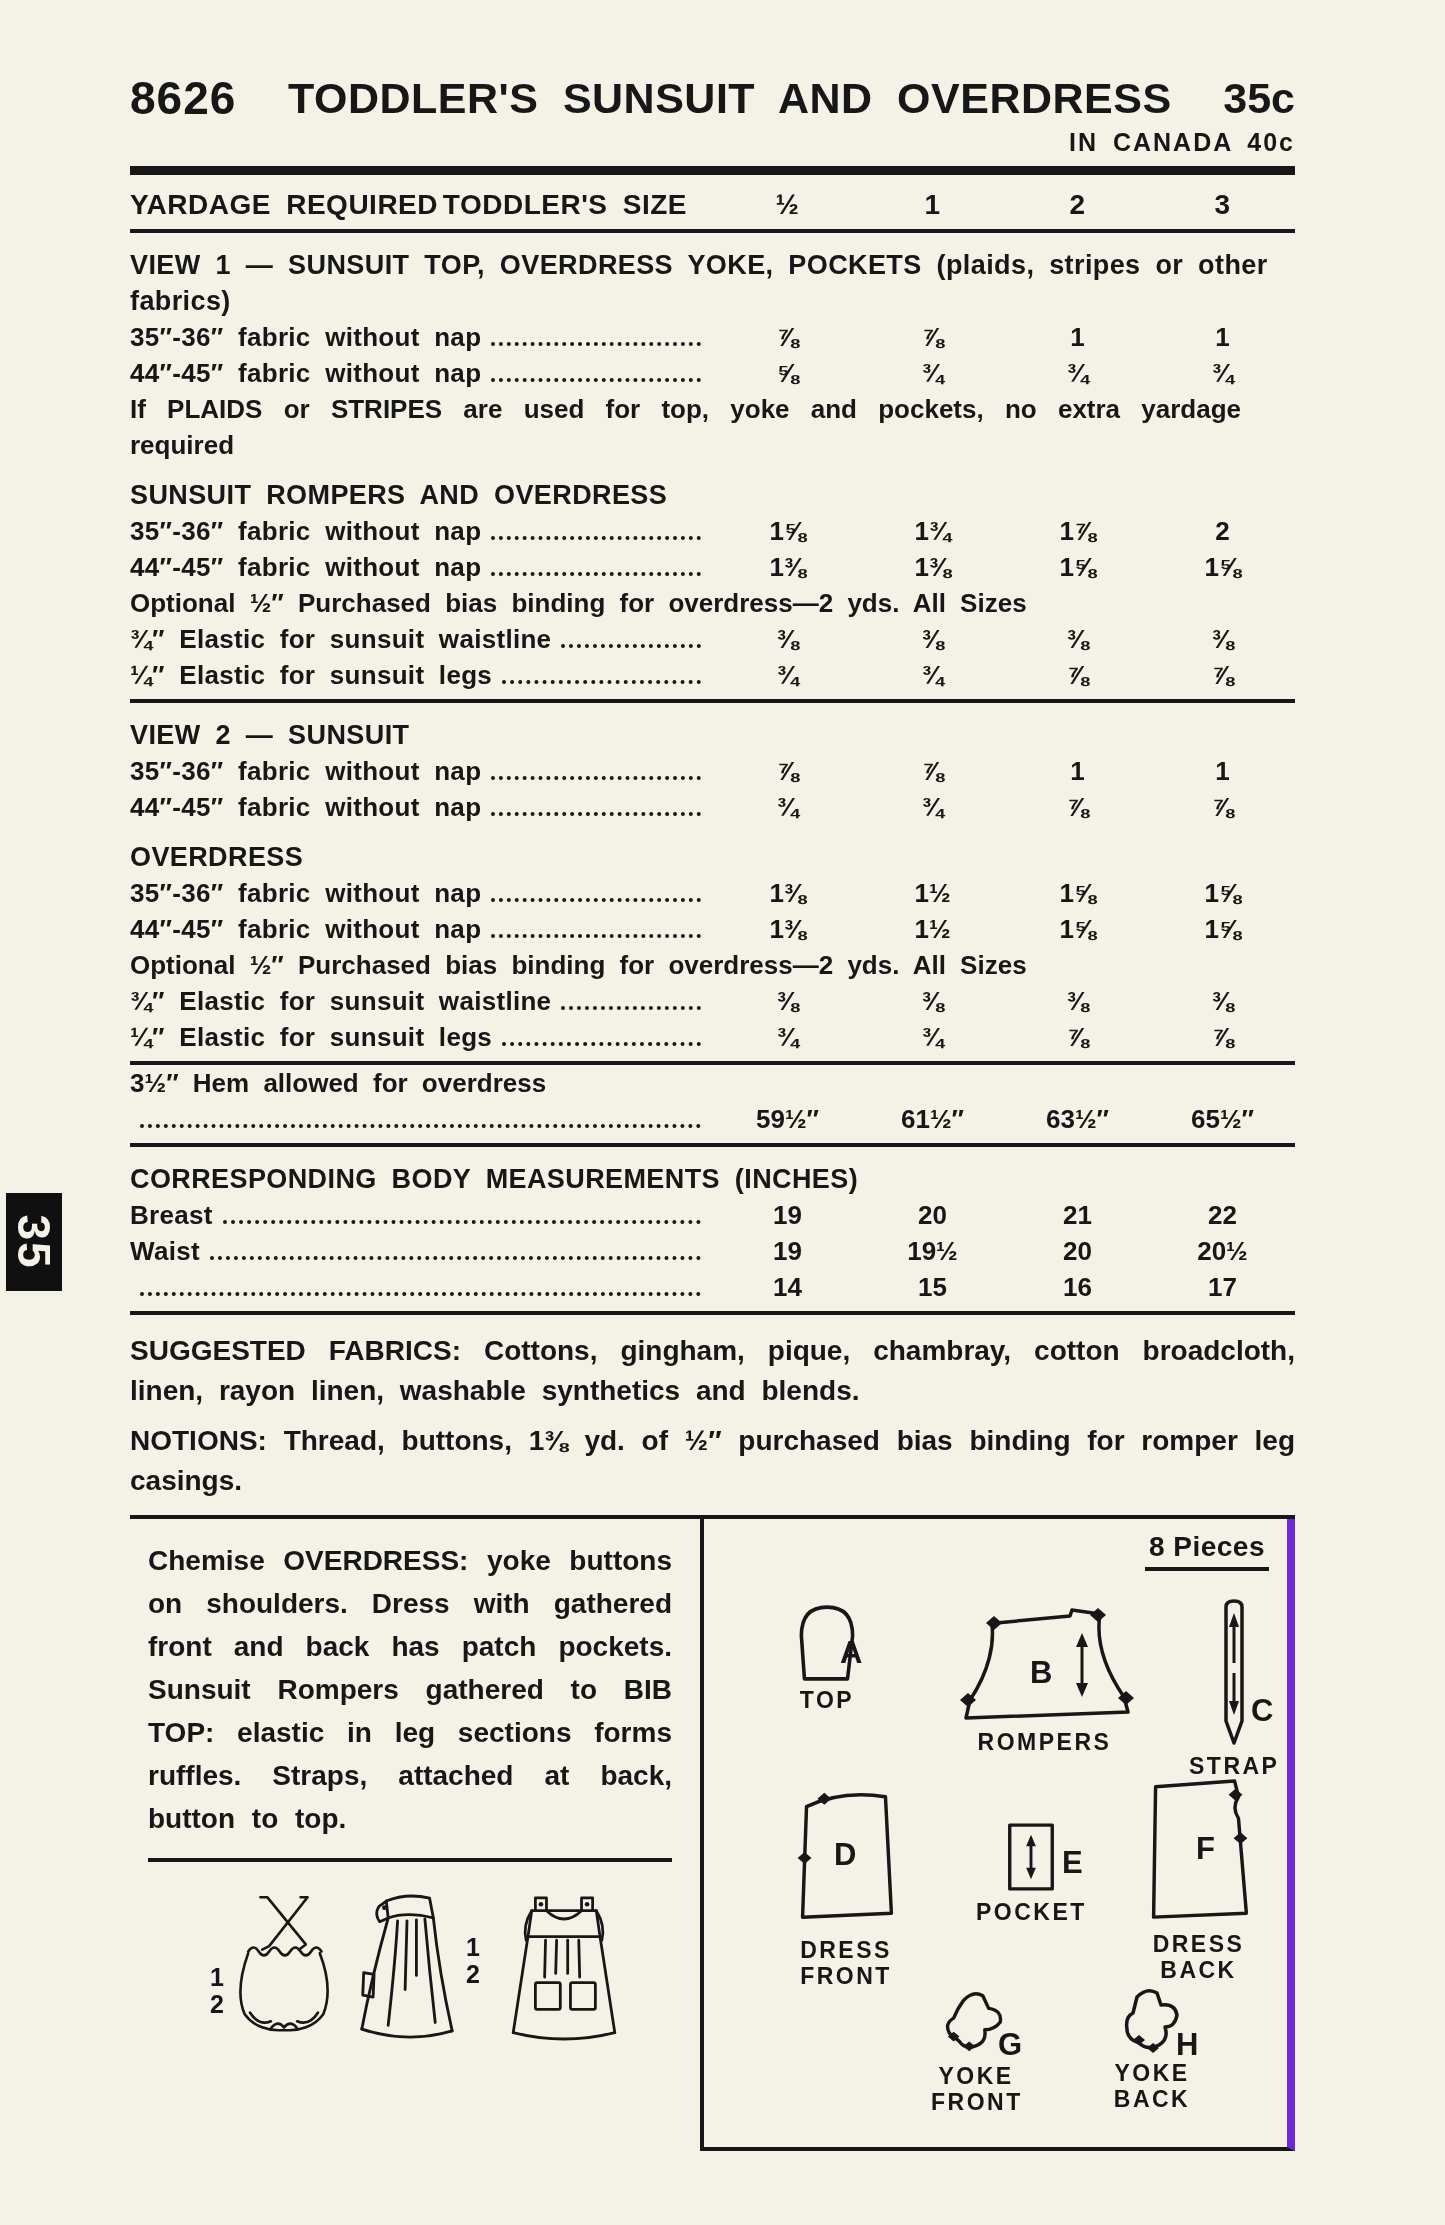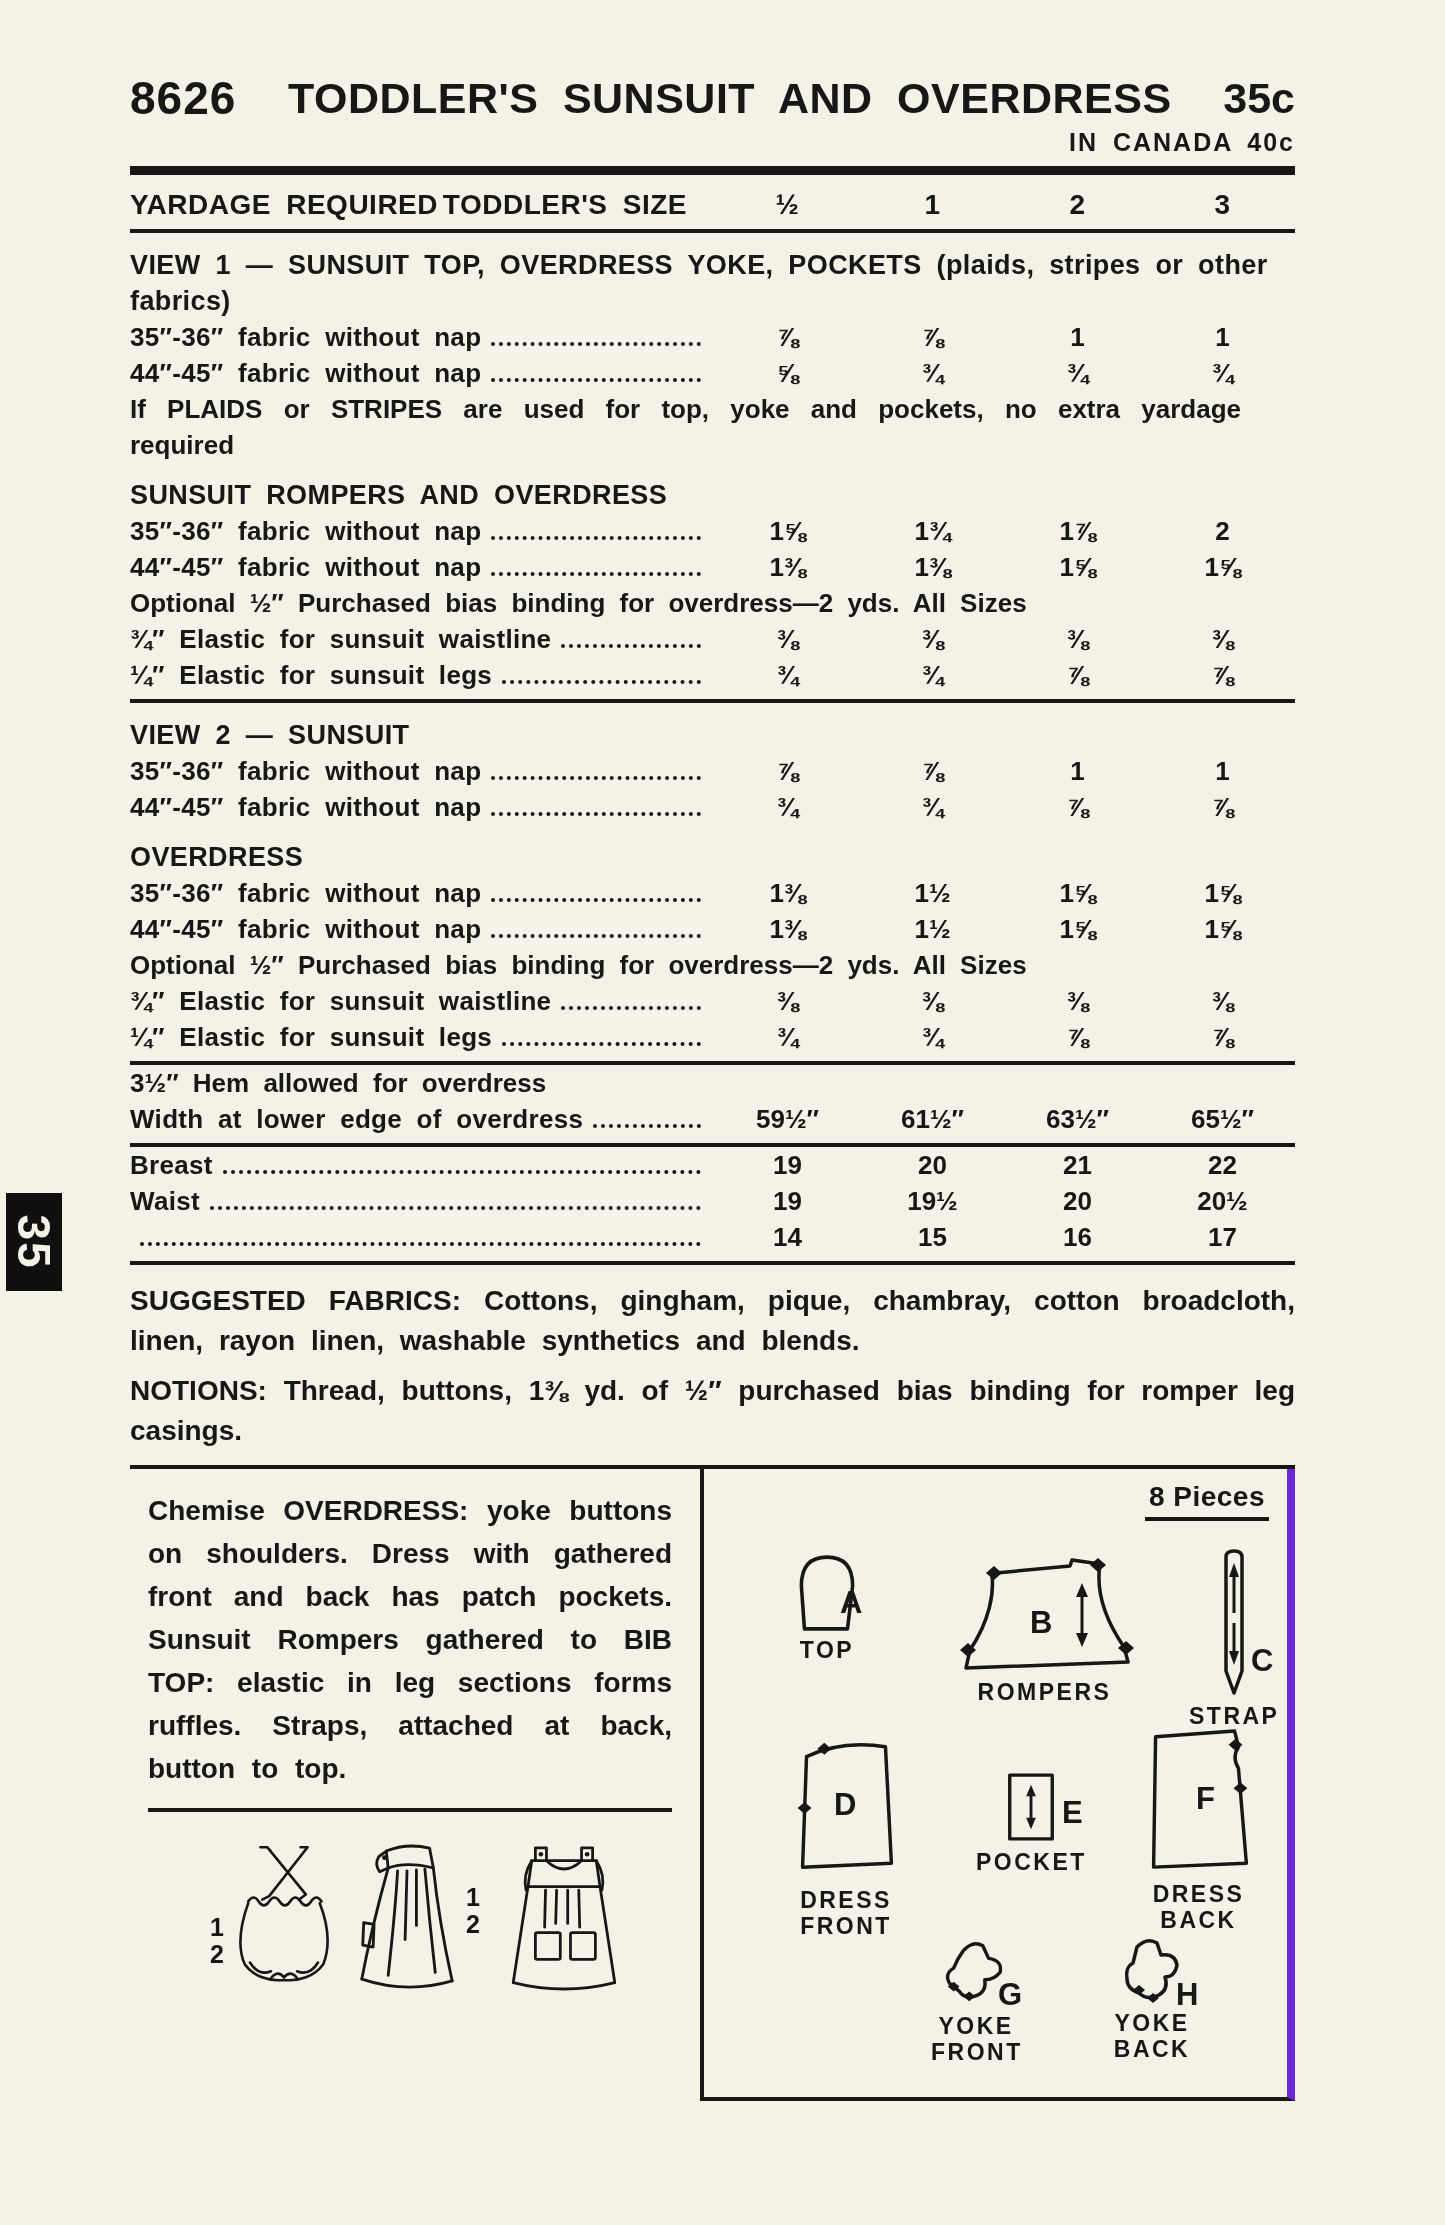--- a/index.html
+++ b/index.html
@@ -201,30 +201,30 @@
             <span class="val">¾</span>
             <span class="val">⅞</span>
             <span class="val">⅞</span>
           </div>
         </section>
         <div class="rule thin"></div>
         <section class="ysec">
 
   <div class="note">3½″ Hem allowed for overdress</div>
           <div class="trow">
-    <span class="rlabel">Width at lower edge of overdress</span>
     <span class="leader"></span>
   <span class="val">59½″</span>
             <span class="val">61½″</span>
             <span class="val">63½″</span>
             <span class="val">65½″</span>
           </div>
         </section>
         <div class="rule thin"></div>
         <section class="ysec">
+    <h2 class="sec-h">CORRESPONDING BODY MEASUREMENTS (INCHES)</h2>
   <div class="trow">
     <span class="rlabel">Breast</span>
     <span class="leader"></span>
   <span class="val">19</span>
             <span class="val">20</span>
             <span class="val">21</span>
             <span class="val">22</span>
           </div>
           <div class="trow">
     <span class="rlabel">Waist</span>

